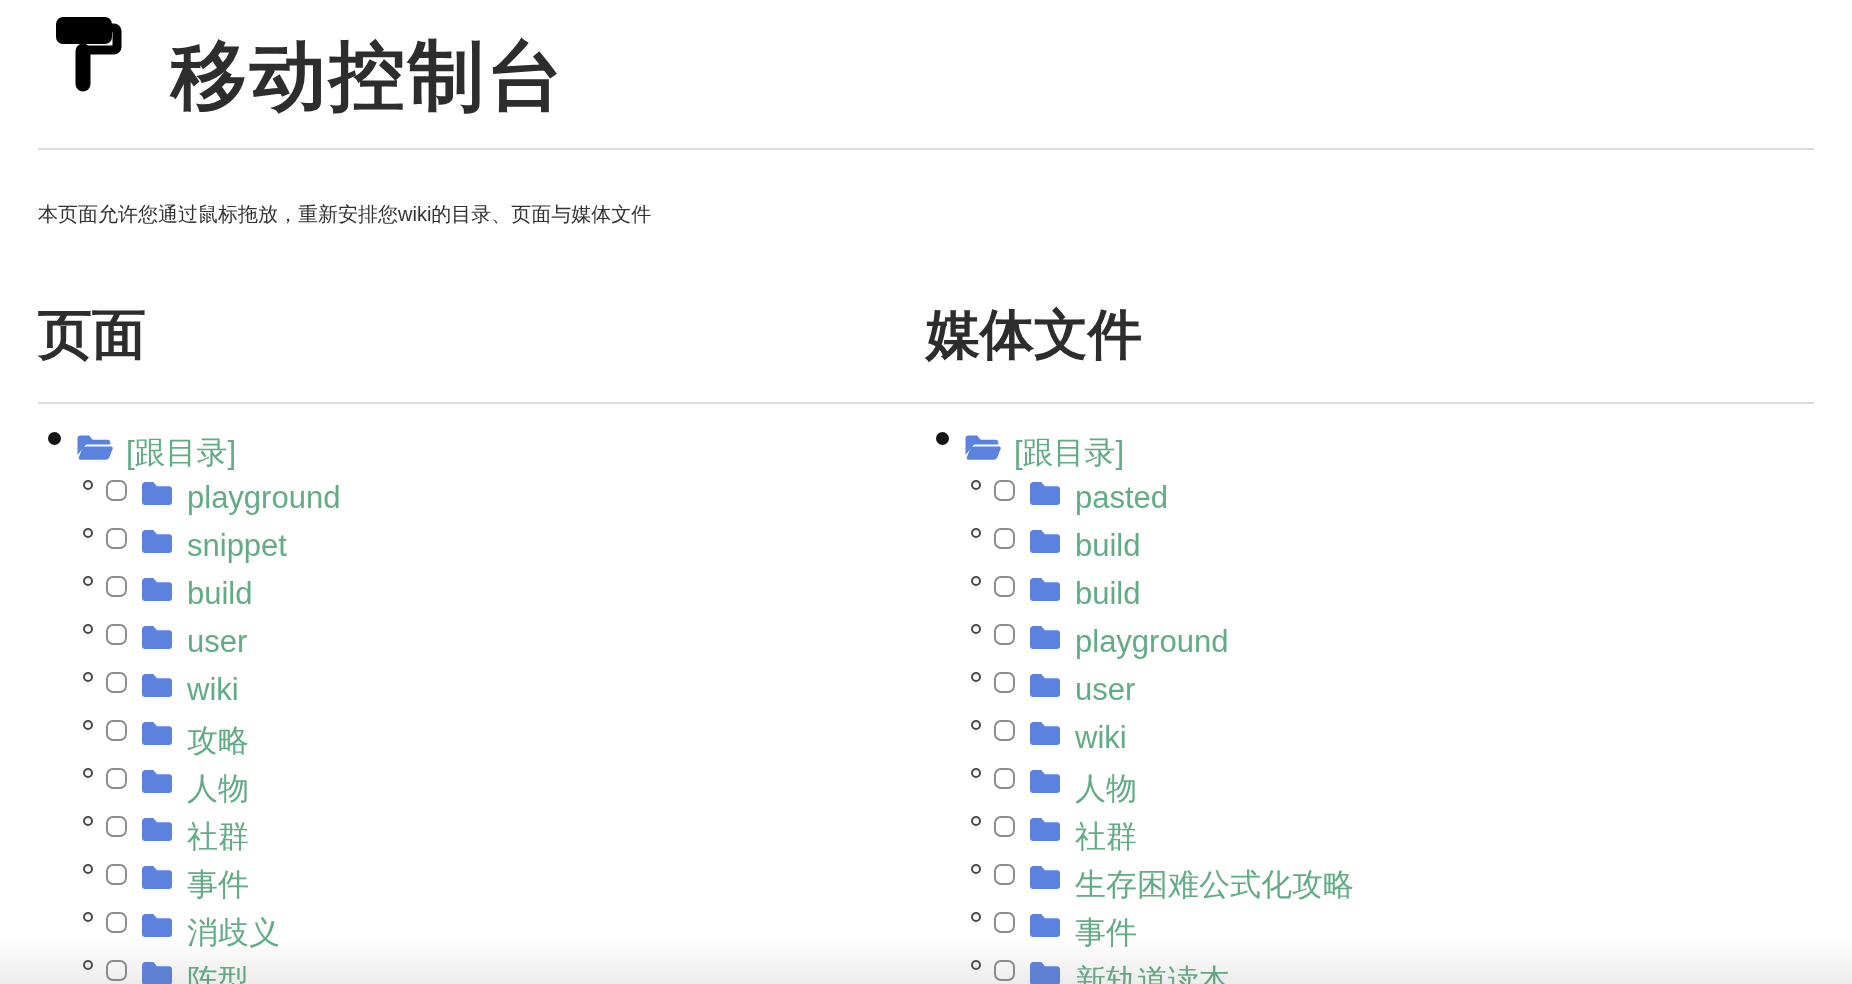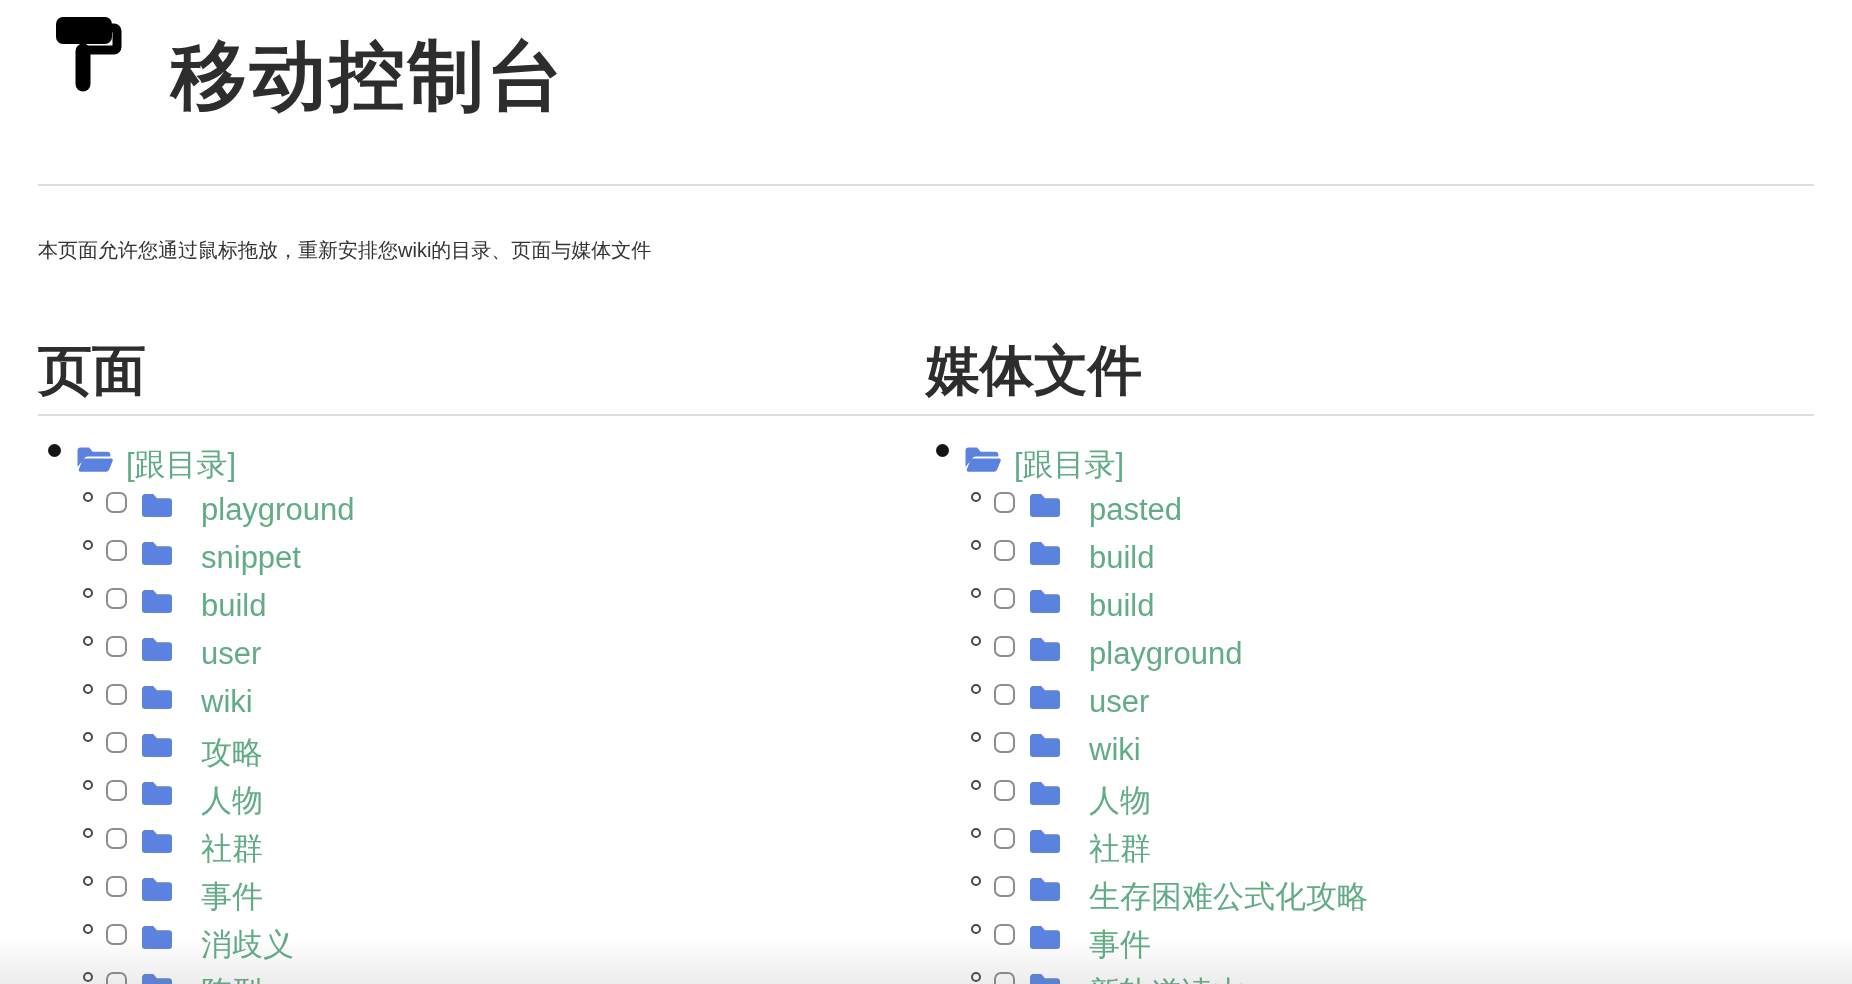--- a/index.html
+++ b/index.html
@@ -13,39 +13,39 @@
   body{
     width:1852px;height:984px;
     padding:0 38px;
     background:#ffffff;
     color:var(--ink);
     font-family:"Liberation Sans","DejaVu Sans",sans-serif;
     overflow:hidden;
     position:relative;
   }
   
-  .page-header{position:relative;height:184px;text-align:right;}
+  .page-header{position:relative;height:148px;text-align:right;}
   .roller-icon{position:absolute;left:18px;top:14px;width:68px;height:84px;}
   .page-title{
     position:absolute;left:133px;top:34px;margin:0;
     font-size:76px;font-weight:700;letter-spacing:3px;color:var(--ink);
     line-height:1.1;white-space:nowrap;
   }
   .header-divider{border:none;border-top:2px solid var(--divider);margin:0;}
   
   .page-description{
     margin:0;padding:40px 0 0 0;
     font-size:20px;line-height:48px;color:#333333;
   }
   
   .tree-columns{display:flex;margin-top:64px;}
   .tree-column{width:50%;flex:none;}
   .col-heading{
     margin:0;font-size:54px;font-weight:700;line-height:64px;
-    padding-bottom:12px;border-bottom:2px solid var(--divider);
+    padding-bottom:36px;border-bottom:2px solid var(--divider);
     color:var(--ink);
   }
   
   ul.tree{list-style:none;margin:28px 0 0 0;padding:0;}
   ul.children{list-style:none;margin:0;padding:0;}
   .root-row,.child-row{display:flex;align-items:flex-start;height:48px;}
   .bullet-disc{
     flex:none;width:13px;height:13px;border-radius:50%;
     background:#141414;margin-left:10px;
   }
@@ -53,21 +53,21 @@
     flex:none;width:10px;height:10px;border:2px solid #4A4A4A;
     border-radius:50%;background:#fff;margin-left:45px;
   }
   .checkbox{
     flex:none;width:21px;height:21px;border:2px solid #8C8C8C;
     border-radius:7px;background:#fff;margin-left:13px;cursor:pointer;
   }
   .folder-open-wrap{flex:none;display:flex;margin-left:15px;}
   .folder-wrap{flex:none;display:flex;margin-left:13px;}
   .root-link{margin-left:12px;font-size:31px;color:var(--green);text-decoration:none;white-space:nowrap;cursor:pointer;}
-  .item-link{margin-left:27px;font-size:31px;color:var(--green);text-decoration:none;white-space:nowrap;cursor:pointer;}
+  .item-link{margin-left:13px;font-size:31px;color:var(--green);text-decoration:none;white-space:nowrap;cursor:pointer;}
   
   .bottom-fade{
     position:absolute;left:0;bottom:0;width:1852px;height:46px;
     background:linear-gradient(to bottom,rgba(120,120,120,0) 0%,rgba(120,120,120,0.14) 100%);
     pointer-events:none;
   }
 </style>
 </head>
 <body>
 

